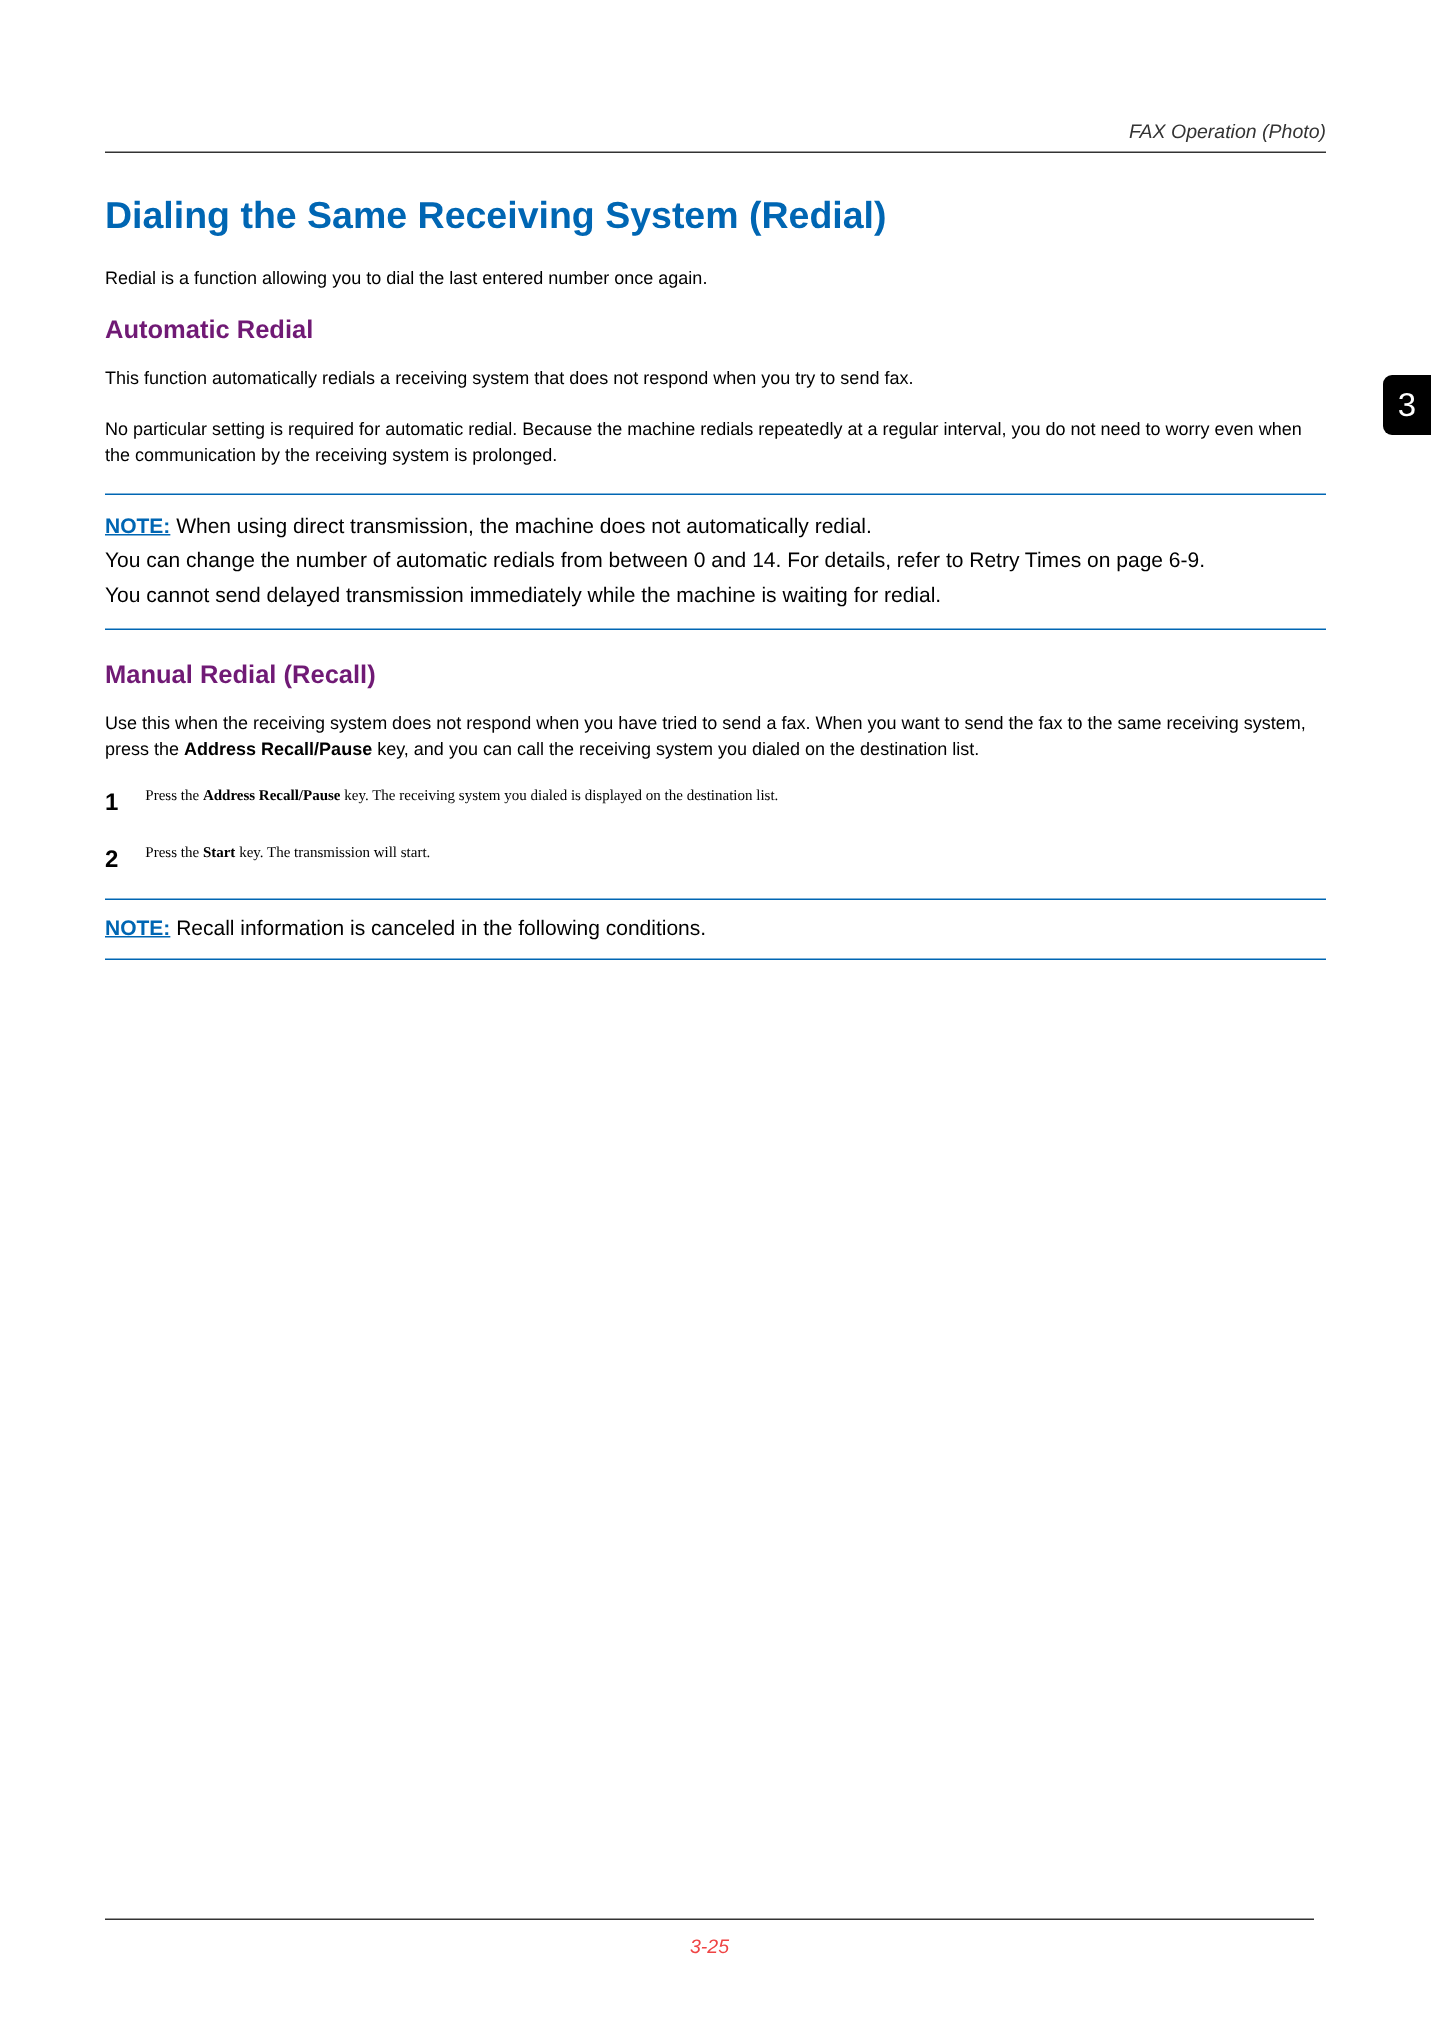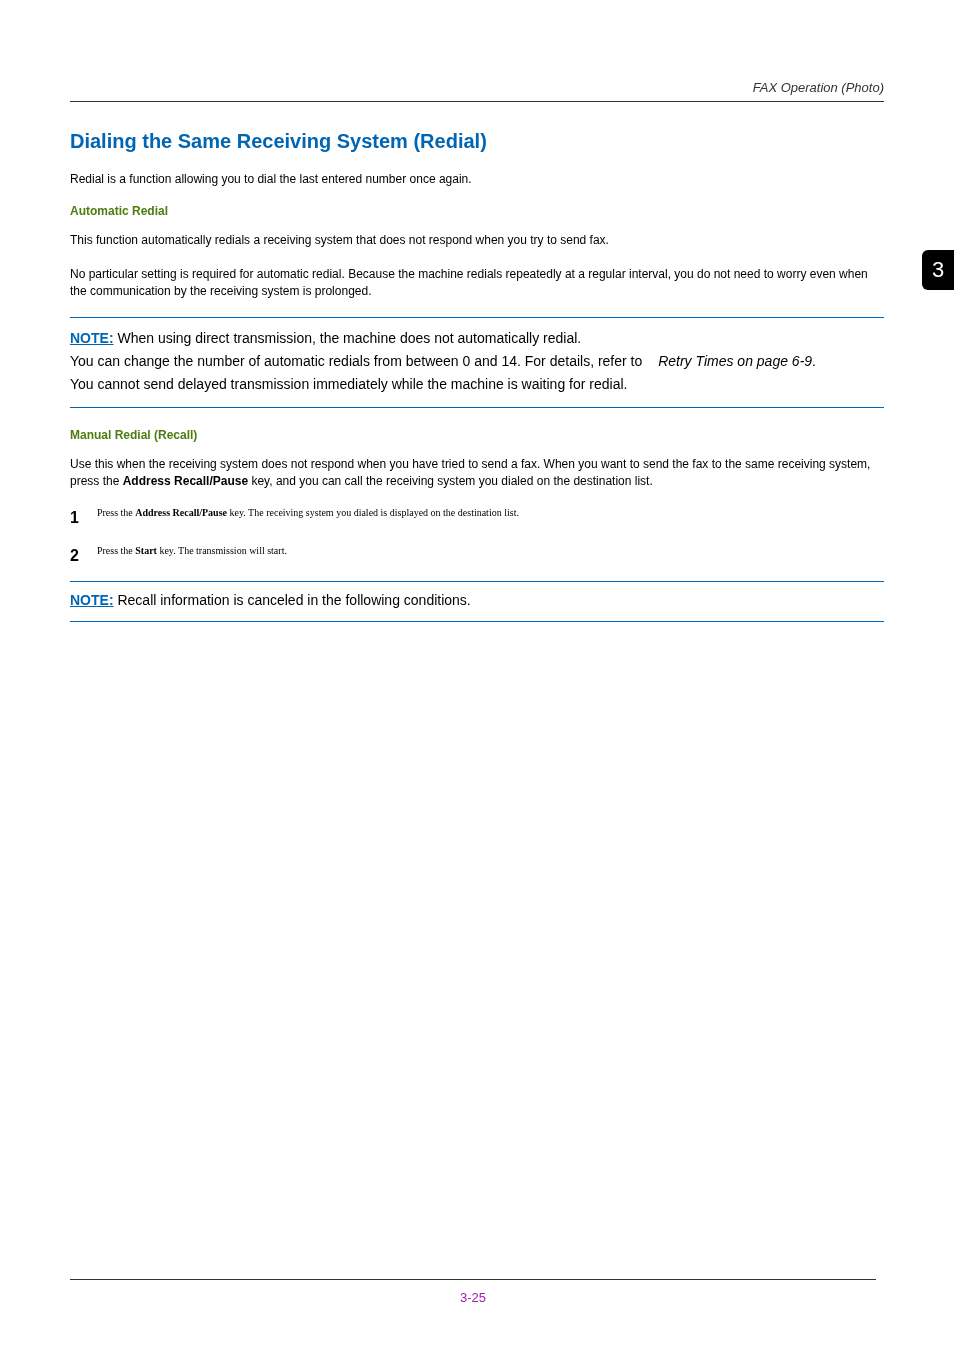--- a/index.html
+++ b/index.html
@@ -21,32 +21,32 @@
       text-align: right;
       font-style: italic;
       font-size: 13px;
       color: #333;
       padding-bottom: 6px;
       border-bottom: 1px solid #333;
       margin-bottom: 28px;
     }
     .h1 {
       color: #0066b3;
-      font-size: 20px;
+      font-size: 25px;
       font-weight: bold;
       margin-bottom: 18px;
     }
     .body-text {
       font-size: 12px;
       line-height: 1.45;
       margin-bottom: 16px;
     }
     .h2 {
-      color: #4d7c0f;
-      font-size: 12px;
+      color: #701a75;
+      font-size: 17px;
       font-weight: bold;
       margin-bottom: 14px;
       margin-top: 10px;
     }
     .note-block {
       border-top: 1px solid #0066b3;
       border-bottom: 1px solid #0066b3;
       padding: 10px 0 10px 0;
       margin: 14px 0 20px 0;
       font-size: 14px;
@@ -54,22 +54,20 @@
     }
     .note-label {
       color: #0066b3;
       font-weight: bold;
       text-decoration: underline;
     }
     .note-para {
       margin-bottom: 2px;
     }
     .italic {
-      font-style: italic;
-      margin-left: 12px;
     }
     .bold {
       font-weight: bold;
     }
     .chapter-tab {
       position: absolute;
       right: 0;
       top: 250px;
       width: 32px;
       height: 40px;
@@ -140,23 +138,24 @@
       left: 8px;
       top: 0;
     }
     .footer {
       position: absolute;
       bottom: 45px;
       left: 70px;
       right: 78px;
       border-top: 1px solid #333;
       text-align: center;
+      font-style: italic;
       font-size: 13px;
       padding-top: 10px;
-      color: #a21caf;
+      color: #ef4444;
     }
   </style>
 </head>
 <body>
 
 <div class="header-right">FAX Operation (Photo)</div>
 
 <div class="chapter-tab">3</div>
 
 <div class="h1">Dialing the Same Receiving System (Redial)</div>

